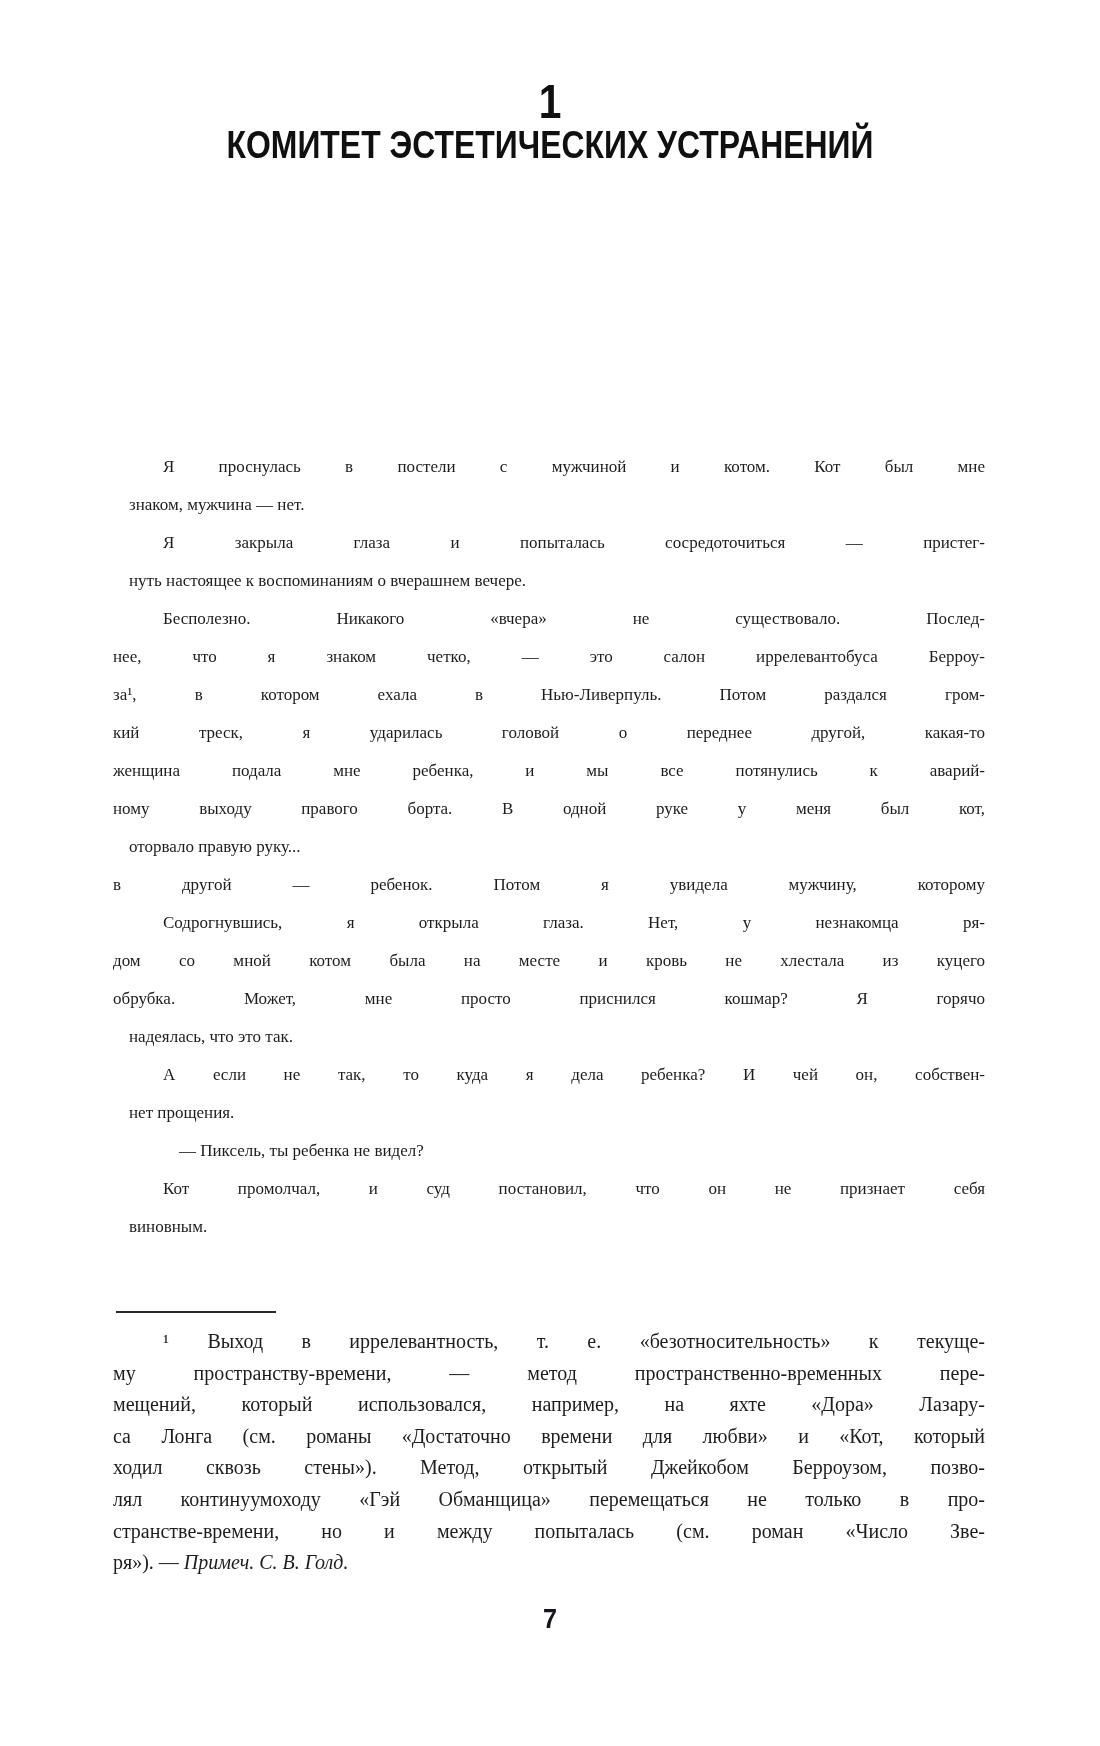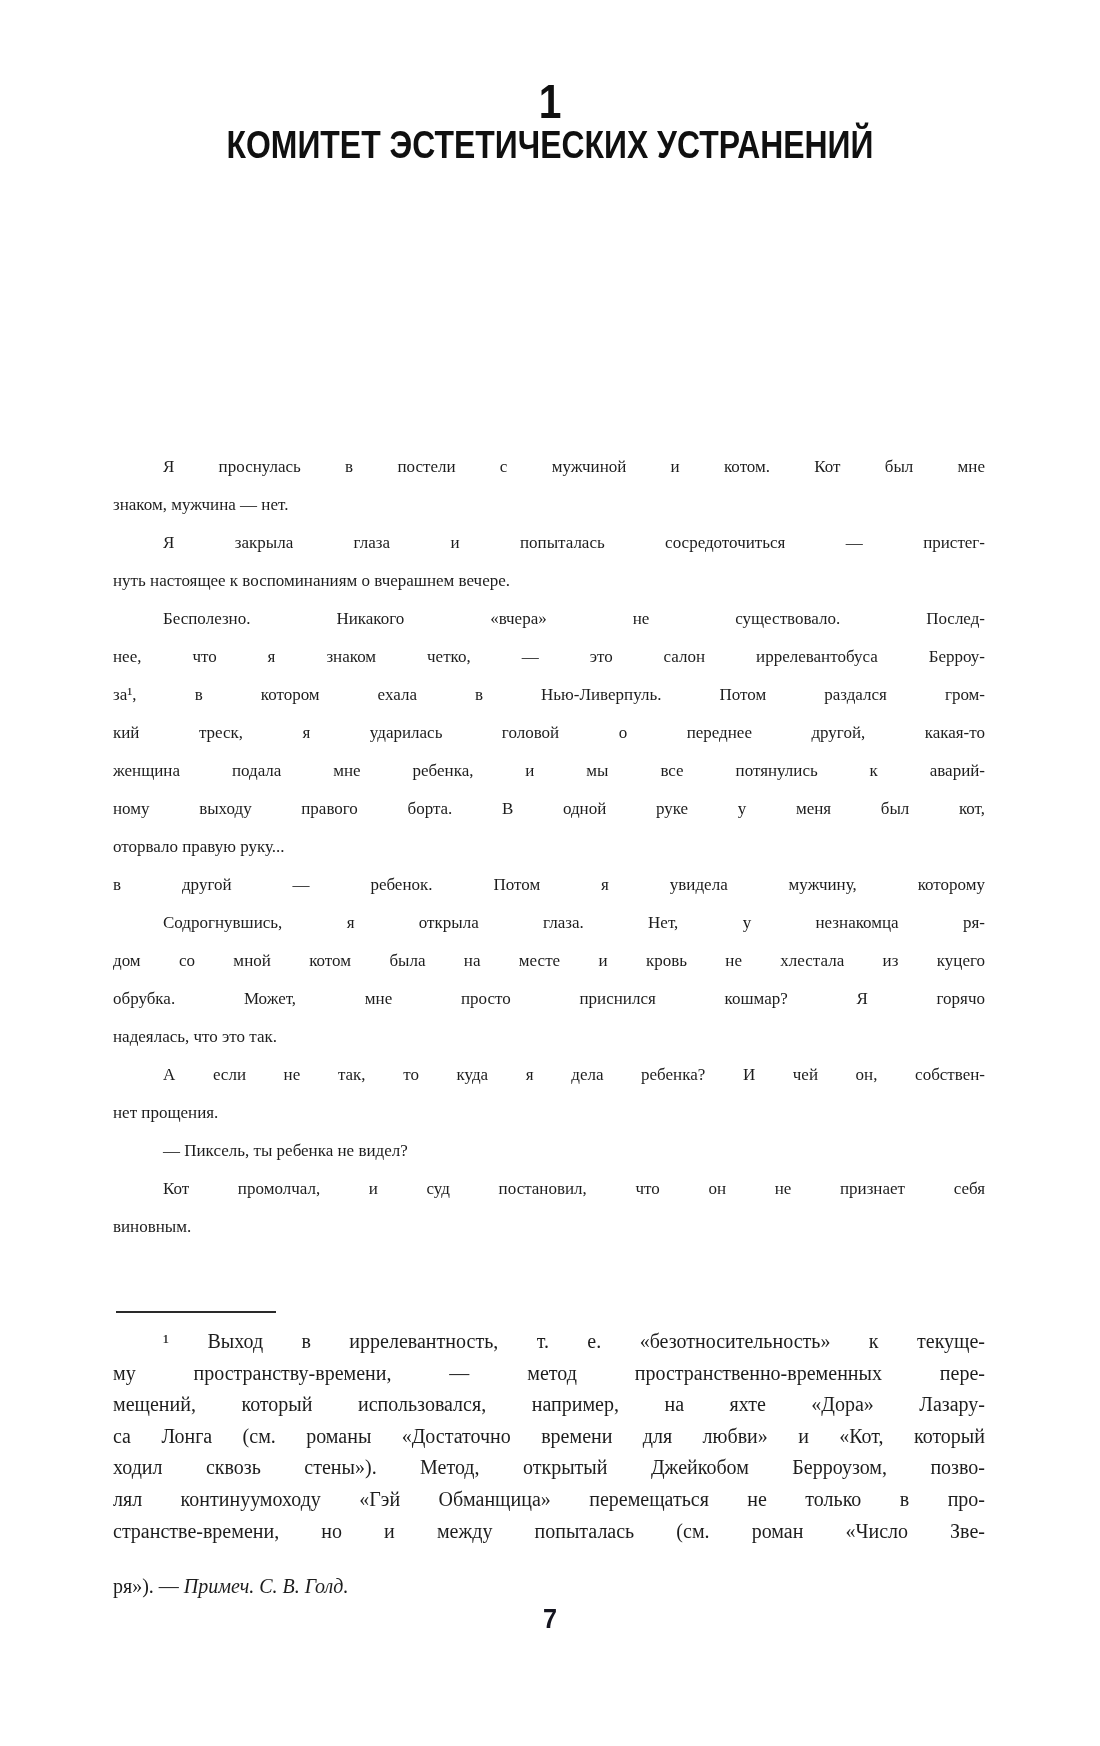--- a/index.html
+++ b/index.html
@@ -55,21 +55,21 @@
   .body-line {
     font-size: 17px;
     line-height: 38px;
     height: 38px;
     text-align: justify;
     text-align-last: justify;
     white-space: normal;
     color: #1d1d1d;
   }
   .body-line.indent { text-indent: 50px; }
-  .body-line.para-end { text-align-last: left; }
+  .body-line.para-end { text-align-last: left; margin-left: 16px; }
   .footnote-rule {
     position: absolute;
     top: 1311px;
     left: 116px;
     width: 160px;
     height: 2px;
     background: #2a2a2a;
   }
   .footnote {
     position: absolute;
@@ -79,21 +79,21 @@
   }
   .footnote-line {
     font-size: 20px;
     line-height: 31.6px;
     height: 31.6px;
     text-align: justify;
     text-align-last: justify;
     color: #1d1d1d;
   }
   .footnote-line.indent { text-indent: 50px; }
-  .footnote-line.para-end { text-align-last: left; margin-top: 24px; }
+  .footnote-line.para-end { text-align-last: left; }
   .footnote-line i { font-style: italic; }
   .page-number {
     position: absolute;
     top: 1603px;
     left: 0;
     width: 100%;
     text-align: center;
     font-family: "Liberation Sans", sans-serif;
     font-weight: 700;
     font-size: 28px;

